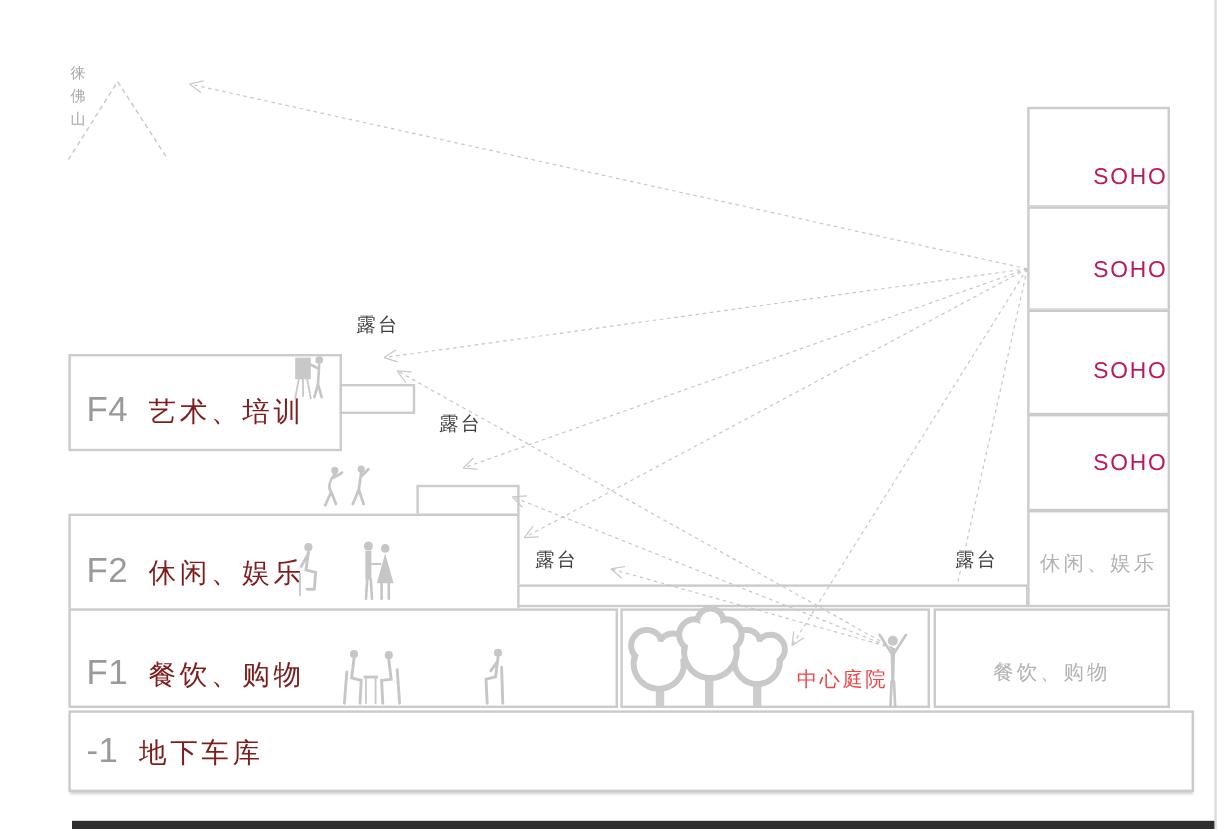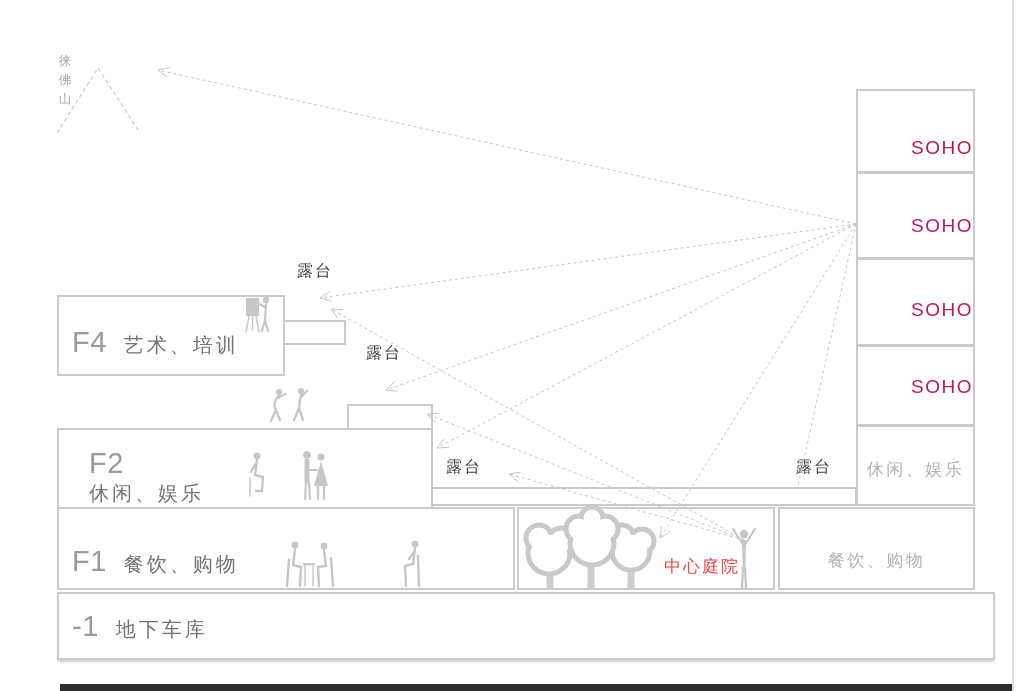--- a/index.html
+++ b/index.html
@@ -6,21 +6,21 @@
   .stage{
     position:relative;width:1024px;height:691px;background:#ffffff;overflow:hidden;
     font-family:"Liberation Sans","DejaVu Sans",sans-serif;
   }
   .box{
     position:absolute;background:#ffffff;border:2px solid #cbcbcb;box-sizing:border-box;
   }
   .floor{display:flex;align-items:center;padding-left:13px;}
   .floor .row{display:flex;align-items:baseline;}
   .level{font-size:29px;color:#9a9a9a;letter-spacing:0.5px;}
-  .use{font-size:20px;color:#737373;letter-spacing:3px;margin-left:17px;}
+  .use{font-size:23px;color:#7f1d1d;letter-spacing:3px;margin-left:17px;}
   .tower-floor{display:flex;justify-content:center;align-items:flex-end;}
   .tower-label{width:100%;text-align:right;font-size:19px;color:#be185d;letter-spacing:1.5px;}
   .tower-use{width:100%;text-align:center;font-size:17px;color:#b2b2b2;letter-spacing:2.5px;}
   .wing{display:flex;align-items:center;justify-content:center;}
   .terrace{position:absolute;font-size:16px;color:#404040;letter-spacing:2px;}
   .courtyard-label{position:absolute;font-size:17px;color:#ef4444;letter-spacing:2px;}
   .mountain-label{position:absolute;left:57px;top:52px;width:16px;text-align:center;
     font-size:12.5px;line-height:19px;color:#a9a9a9;}
   .mountain-label span{display:block;}
   .overlay{position:absolute;left:0;top:0;pointer-events:none;}
@@ -43,21 +43,21 @@
     <div class="row" style="transform:translateY(7px);">
       <span class="level">F4</span>
       <span class="use">艺术、培训</span>
     </div>
   </div>
   <div class="box" style="left:283px;top:320px;width:63px;height:25px;"></div>
 
   <div class="box" style="left:347px;top:404px;width:86px;height:26px;"></div>
 
   <div class="box floor" style="left:57px;top:428px;width:376px;height:81px;">
-    <div class="row" style="transform:translateY(8px);flex-direction:column;">
+    <div class="row" style="transform:translateY(8px);">
       <span class="level">F2</span>
       <span class="use">休闲、娱乐</span>
     </div>
   </div>
   <div class="box" style="left:431px;top:487px;width:426px;height:19px;"></div>
 
   <div class="box floor" style="left:57px;top:507px;width:458px;height:83px;">
     <div class="row" style="transform:translateY(13px);">
       <span class="level">F1</span>
       <span class="use">餐饮、购物</span>

